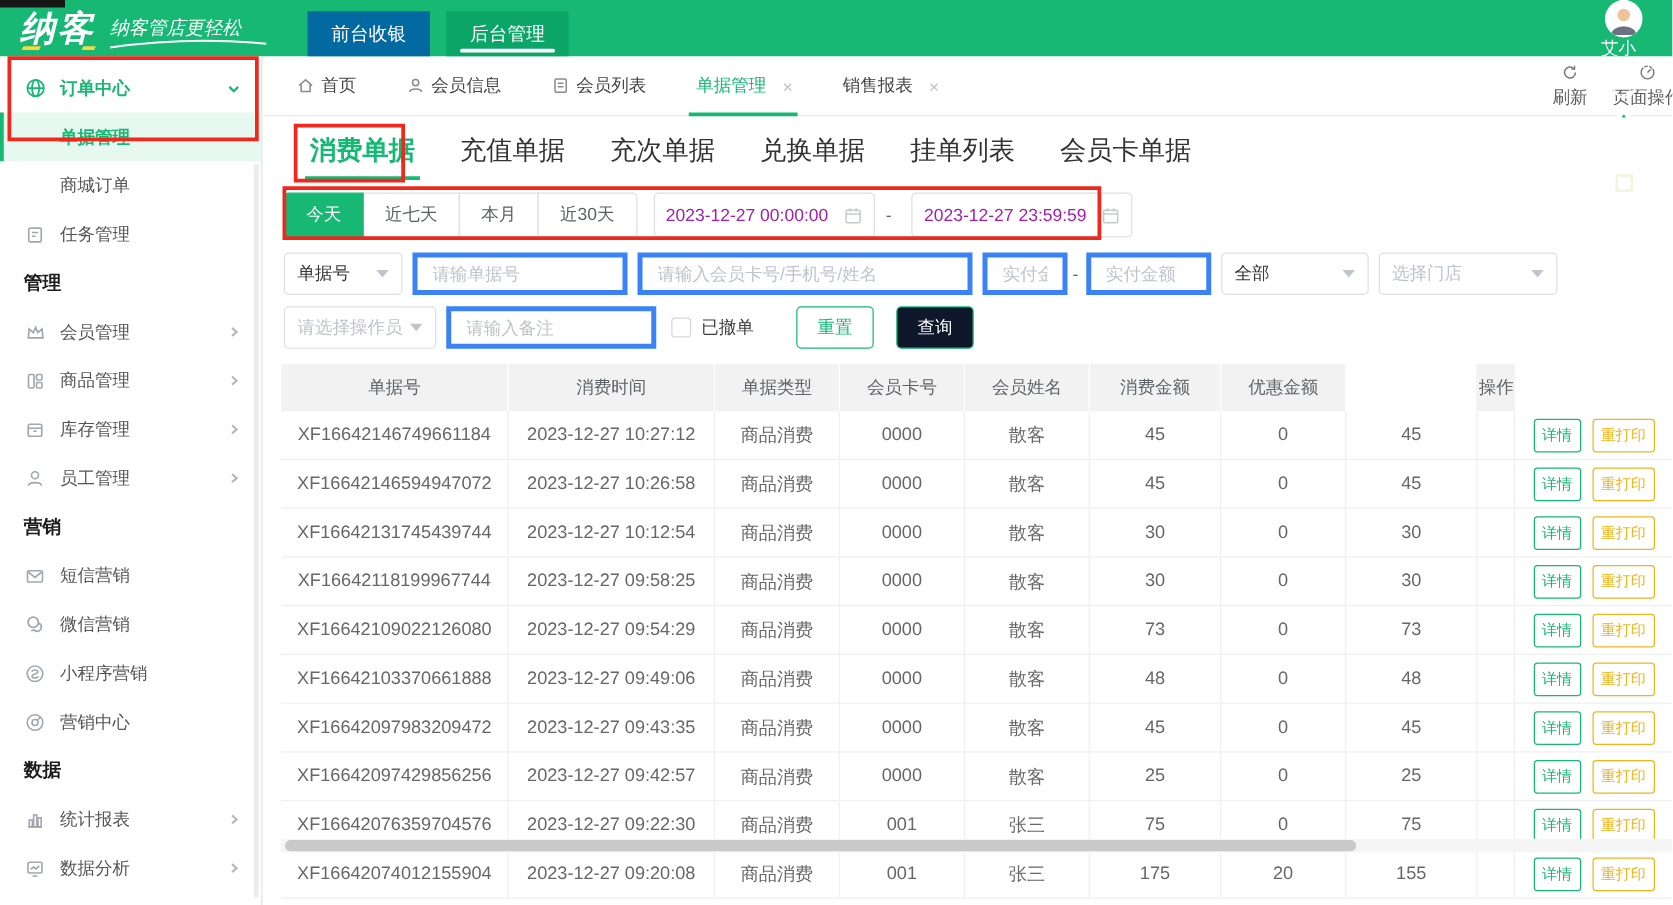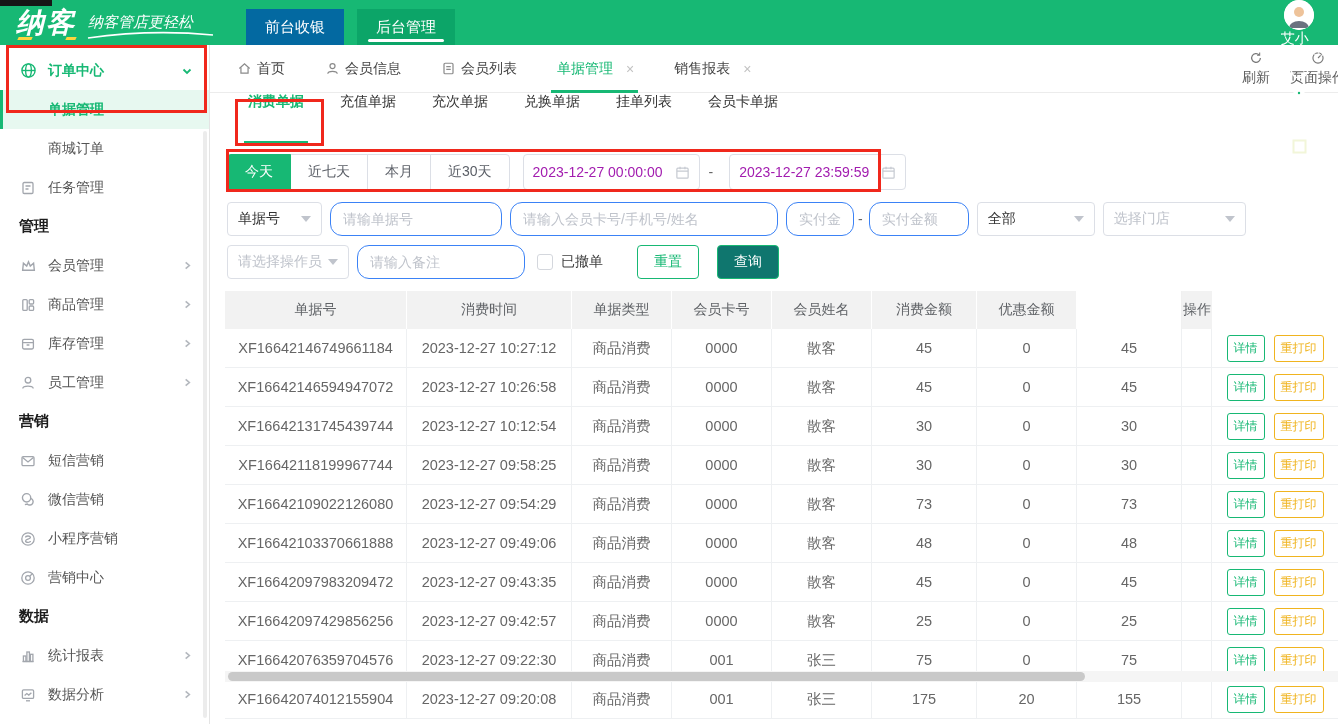--- a/index.html
+++ b/index.html
@@ -50,45 +50,45 @@
   .main { position:absolute; left:210px; top:45px; right:0; bottom:0; background:#fff; overflow:hidden; }
   .tabbar { height:48px; border-bottom:1px solid #ececec; display:flex; align-items:center; padding-left:27px; position:relative; }
   .ptab { display:flex; align-items:center; gap:5px; margin-right:40px; color:#444; height:100%; position:relative; cursor:pointer; white-space:nowrap; }
   .ptab .close { color:#c2c2c2; font-size:14px; margin-left:8px; }
   .ptab-active { color:#17b874; }
   .ptab-active:after { content:""; position:absolute; bottom:-1px; left:-6px; right:-4px; height:3px; background:#17b874; }
   .tabbar-right { position:absolute; right:-8px; top:0; bottom:0; display:flex; align-items:center; gap:20px; color:#5c5c5c; }
   .tb-act { display:flex; align-items:center; gap:4px; cursor:pointer; white-space:nowrap;flex-direction:column; }
 
   .subtabs { height:54px; display:flex; align-items:center; gap:36px; padding-left:38px; }
-  .subtab { font-size:14px; color:#333; cursor:pointer; position:relative; height:100%; display:flex; }
+  .subtab { font-size:21px; color:#333; cursor:pointer; position:relative; height:100%; display:flex; align-items:center; }
   .subtab-active { color:#17b874; font-weight:bold; }
   .subtab-active:after { content:""; position:absolute; bottom:3px; left:-4px; right:-4px; height:3px; background:#17b874; }
 
   
   .f-row { display:flex; align-items:center; margin-left:17px; }
   .date-row { margin-top:6px; height:38px; }
   .quick-group { display:flex; }
   .quick-btn { height:36px; display:flex; align-items:center; padding:0 17px; border:1px solid #dcdfe6; background:#fff; color:#5a5e66; cursor:pointer; margin-left:-1px; font-size:14px; }
   .quick-btn:first-child { border-radius:4px 0 0 4px; margin-left:0; }
   .quick-btn:last-child { border-radius:0 4px 4px 0; }
   .quick-active { background:#17b874; border-color:#17b874; color:#fff; position:relative; z-index:1; }
   .date-box { width:177px; height:36px; border:1px solid #dcdfe6; border-radius:4px; display:flex; align-items:center; padding:0 9px; margin-left:13px; color:#a21caf; cursor:pointer; justify-content:space-between; }
   .range-sep { margin:0 3px 0 9px; color:#666; }
   .row2 { margin-top:11px; }
   .row3 { margin-top:9px; }
   .sel { height:34px; border:1px solid #dcdfe6; border-radius:4px; display:flex; align-items:center; padding:0 10px; cursor:pointer; background:#fff; margin-right:8px; }
   .caret { width:0; height:0; border-left:5px solid transparent; border-right:5px solid transparent; border-top:6px solid #c0c4cc; margin-left:auto; }
-  .txt-in { height:34px; border:1px solid #3b82f6; border-radius:12px; padding:0 12px; font-size:14px; color:#333; margin-right:8px; font-family:inherit; outline:none; }
+  .txt-in { height:34px; border:4px solid #3b82f6; border-radius:0; padding:0 12px; font-size:14px; color:#333; margin-right:8px; font-family:inherit; outline:none; }
   .txt-in::placeholder { color:#bfc3cb; }
   .ph-text { color:#bfc3cb; }
   .checkbox { width:16px; height:16px; border:1px solid #d4d7dd; border-radius:3px; background:#fff; margin:0 8px 0 4px; cursor:pointer; flex:none; }
   .chk-label { color:#3c3c3c; margin-right:12px; }
   .btn-reset { width:62px; height:34px; border:1px solid #17b874; color:#17b874; background:#fff; border-radius:4px; font-size:14px; cursor:pointer; margin-left:22px; font-family:inherit; }
-  .btn-search { width:62px; height:34px; border:1px solid #17b874; color:#fff; background:#0f766e; border-radius:4px; font-size:14px; cursor:pointer; margin-left:18px; font-family:inherit; }
+  .btn-search { width:62px; height:34px; border:1px solid #17b874; color:#fff; background:#0f172a; border-radius:4px; font-size:14px; cursor:pointer; margin-left:18px; font-family:inherit; }
 
   
   .table { margin:12px 0 0 15px; }
   .tr { display:grid; grid-template-columns:182px 165px 100px 100px 100px 105px 100px 105px 30px 1fr; height:39px; }
   .thead { height:38px; }
   .th { background:#f2f2f2; color:#5f6266; display:flex; align-items:center; justify-content:center; border-right:1px solid #fff; font-size:14px; }
   .th-spacer { background:#fff; border-right:1px solid #f0f0f0; }
   .td { display:flex; align-items:center; justify-content:center; color:#666; border-right:1px solid #eef0f2; border-bottom:1px solid #eef0f2; font-size:14.5px; overflow:hidden; white-space:nowrap; }
   .td:last-child, .th:last-child { border-right:none; }
   .op { gap:9px; }

